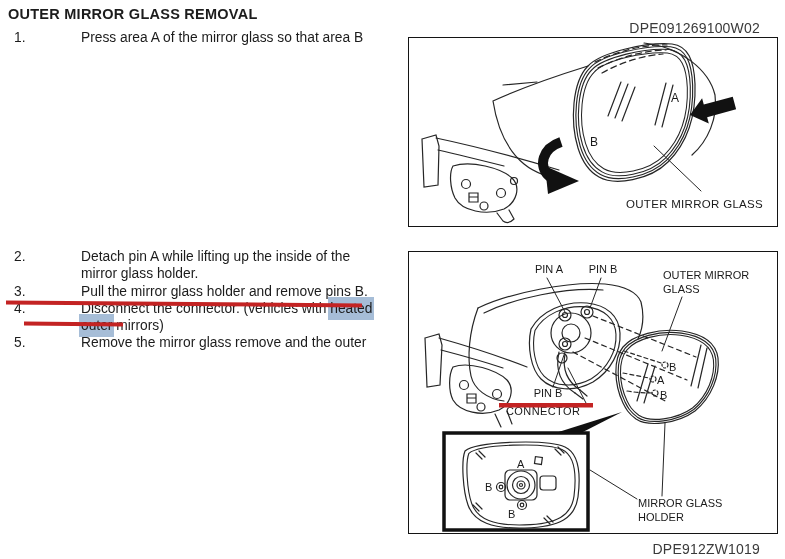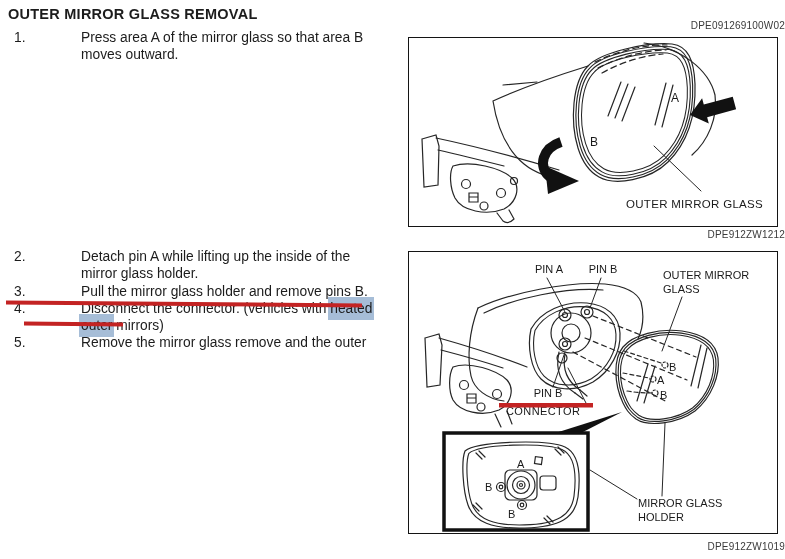--- a/index.html
+++ b/index.html
@@ -16,22 +16,22 @@
   #group2 { top:248px; }
   .step { display:flex; font-size:13.8px; line-height:17.3px; }
   .step .num { flex:none; width:25px; padding-left:6px; box-sizing:border-box; }
   .step .body { flex:1; }
   .ln { white-space:nowrap;margin-left:48px; }
   .hl { background:#a6bdd7; padding:4px 2px; margin:0 -2px; }
   .strike { position:absolute; background:#c32323; height:3.5px; }
   #strike1 { left:6px; top:302px; width:356px; transform:rotate(0.45deg); }
   #strike2 { left:24px; top:322px; width:99px; transform:rotate(0.6deg); }
   .code {
-    position:absolute; left:417px; width:368px; text-align:right;
-    font-size:10px; color:#3a3a3a; letter-spacing:.2px; white-space:nowrap;
+    position:absolute; left:392px; width:368px; text-align:right;
+    font-size:14px; color:#3a3a3a; letter-spacing:.2px; white-space:nowrap;
   }
   #code-f1-top { top:20px; }
   #code-f1-bottom { top:229px; }
   #code-f2-bottom { top:541px; }
   .frame { position:absolute; left:408px; width:368px; background:#fff; border:1.6px solid #141414; }
   #frame1 { top:37px; height:188px; }
   #frame2 { top:251px; height:281px; }
   .frame svg { display:block; width:100%; height:100%; }
   svg text { font-family:"Liberation Sans", sans-serif; fill:#1a1a1a; }
   .art { stroke:#262626; fill:none; stroke-width:1.2; stroke-linecap:round; }
@@ -41,21 +41,20 @@
 
 <div class="page">
 
   <div class="title">OUTER MIRROR GLASS REMOVAL</div>
 
   <div class="steps" id="group1">
     <div class="step">
       <span class="num">1.</span>
       <div class="body">
         <div class="ln">Press area A of the mirror glass so that area B</div>
-        <div class="ln">moves outward.</div>
       </div>
     </div>
   </div>
 
   <div class="steps" id="group2">
     <div class="step">
       <span class="num">2.</span>
       <div class="body">
         <div class="ln">Detach pin A while lifting up the inside of the</div>
         <div class="ln">mirror glass holder.</div>
@@ -79,21 +78,20 @@
       <div class="body">
         <div class="ln">Remove the mirror glass remove and the outer</div>
       </div>
     </div>
   </div>
 
   <div class="strike" id="strike1"></div>
   <div class="strike" id="strike2"></div>
 
   <div class="code" id="code-f1-top">DPE091269100W02</div>
-  <div class="code" id="code-f1-bottom">DPE912ZW1212</div>
   <div class="code" id="code-f2-bottom">DPE912ZW1019</div>
 
   <div class="frame" id="frame1">
     <svg viewBox="0 0 368 188">
       <g class="art">
 
         <path d="M 179,28 C 150,37 108,52 84,63 C 88,89 97,111 115,126 C 126,135 141,140 152,140"></path>
         <path d="M 235,5 C 272,9 300,32 306,57 C 309,80 299,103 283,117"></path>
         <path d="M 94,47 L 128,44"></path>
 

